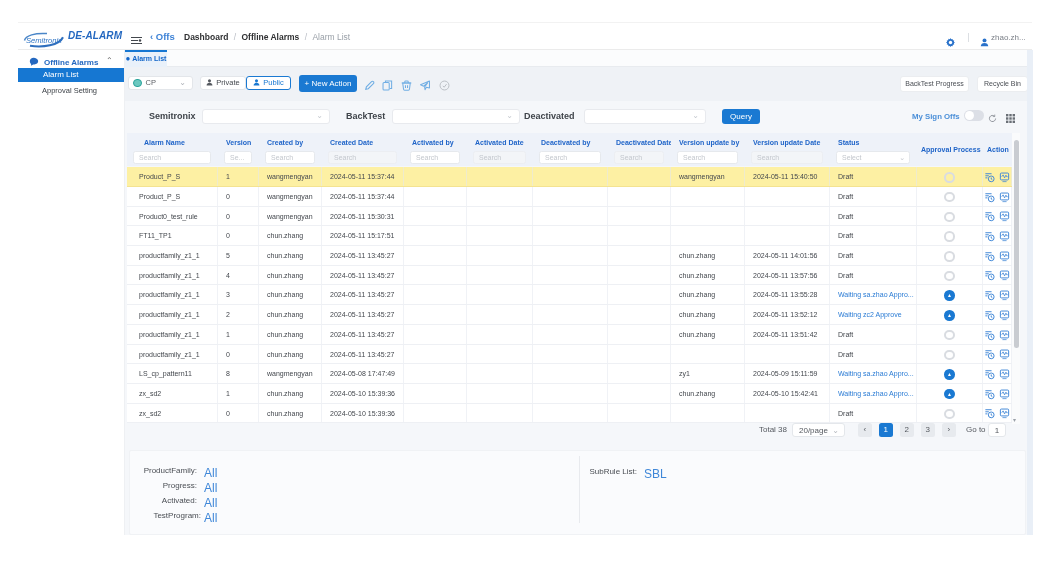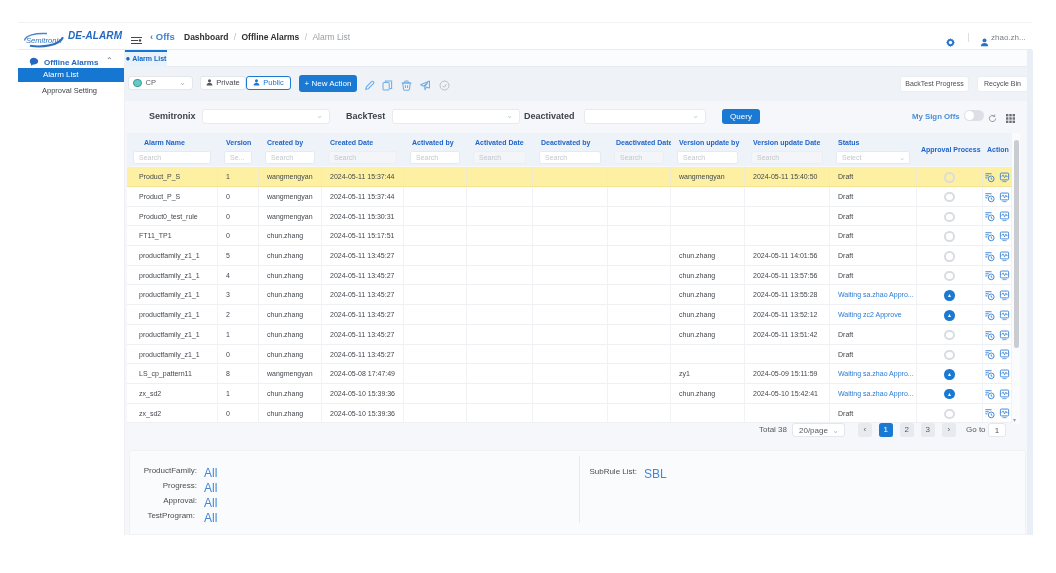--- a/index.html
+++ b/index.html
@@ -528,20 +528,20 @@
 <div class="pbtn" style="left:921px">3</div>
 <div class="pbtn" style="left:942px">›</div>
 <div class="abs" id="goto">Go to</div>
 <div class="abs" id="ginp">1</div>
 </div>
 <div class="abs" id="card"></div>
 <div class="blab" style="left:127px;top:466px">ProductFamily:</div>
     <div class="bval" style="left:204px;top:466px">All</div>
 <div class="blab" style="left:127px;top:481px">Progress:</div>
     <div class="bval" style="left:204px;top:481px">All</div>
-<div class="blab" style="left:127px;top:496px">Approval:</div>
+<div class="blab" style="left:127px;top:496px">Activated:</div>
     <div class="bval" style="left:204px;top:496px">All</div>
-<div class="blab" style="left:125px;top:511px">TestProgram:</div>
+<div class="blab" style="left:131px;top:511px">TestProgram:</div>
     <div class="bval" style="left:204px;top:511px">All</div>
 <div class="abs" id="vdiv"></div>
 <div class="blab" style="left:567px;top:467px;width:70px">SubRule List:</div>
     <div class="bval" style="left:644px;top:467px">SBL</div>
 <div class="abs" id="rsb"></div>
 </div>
 </body></html>

